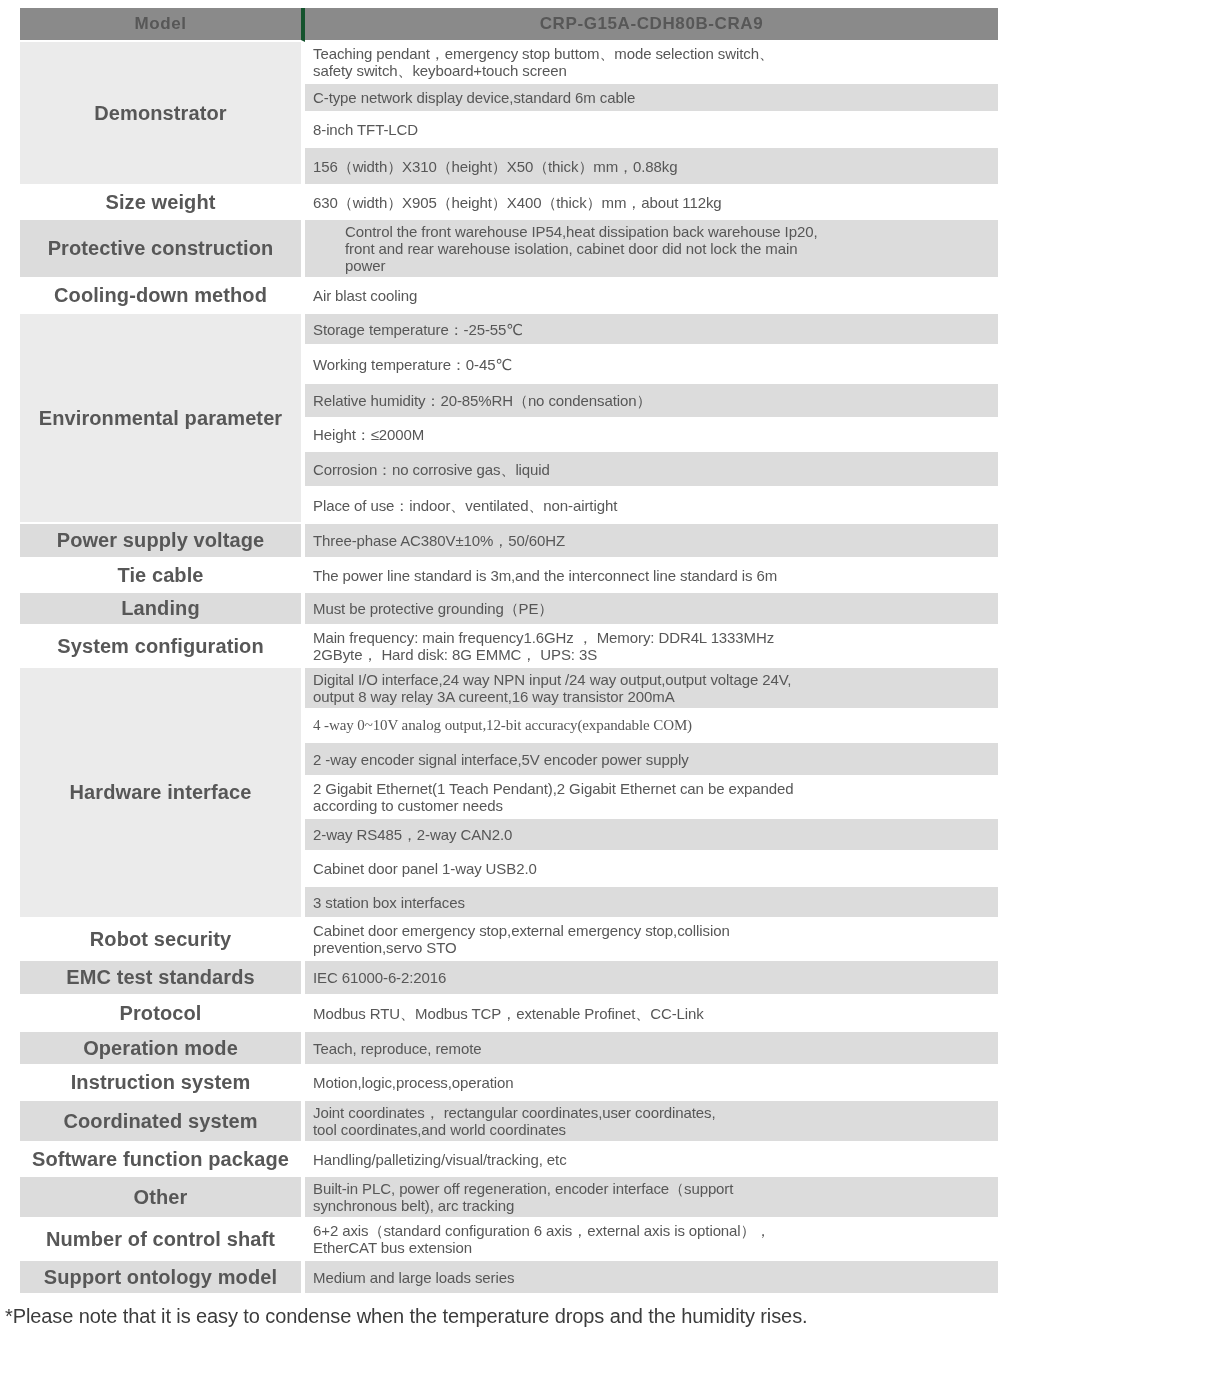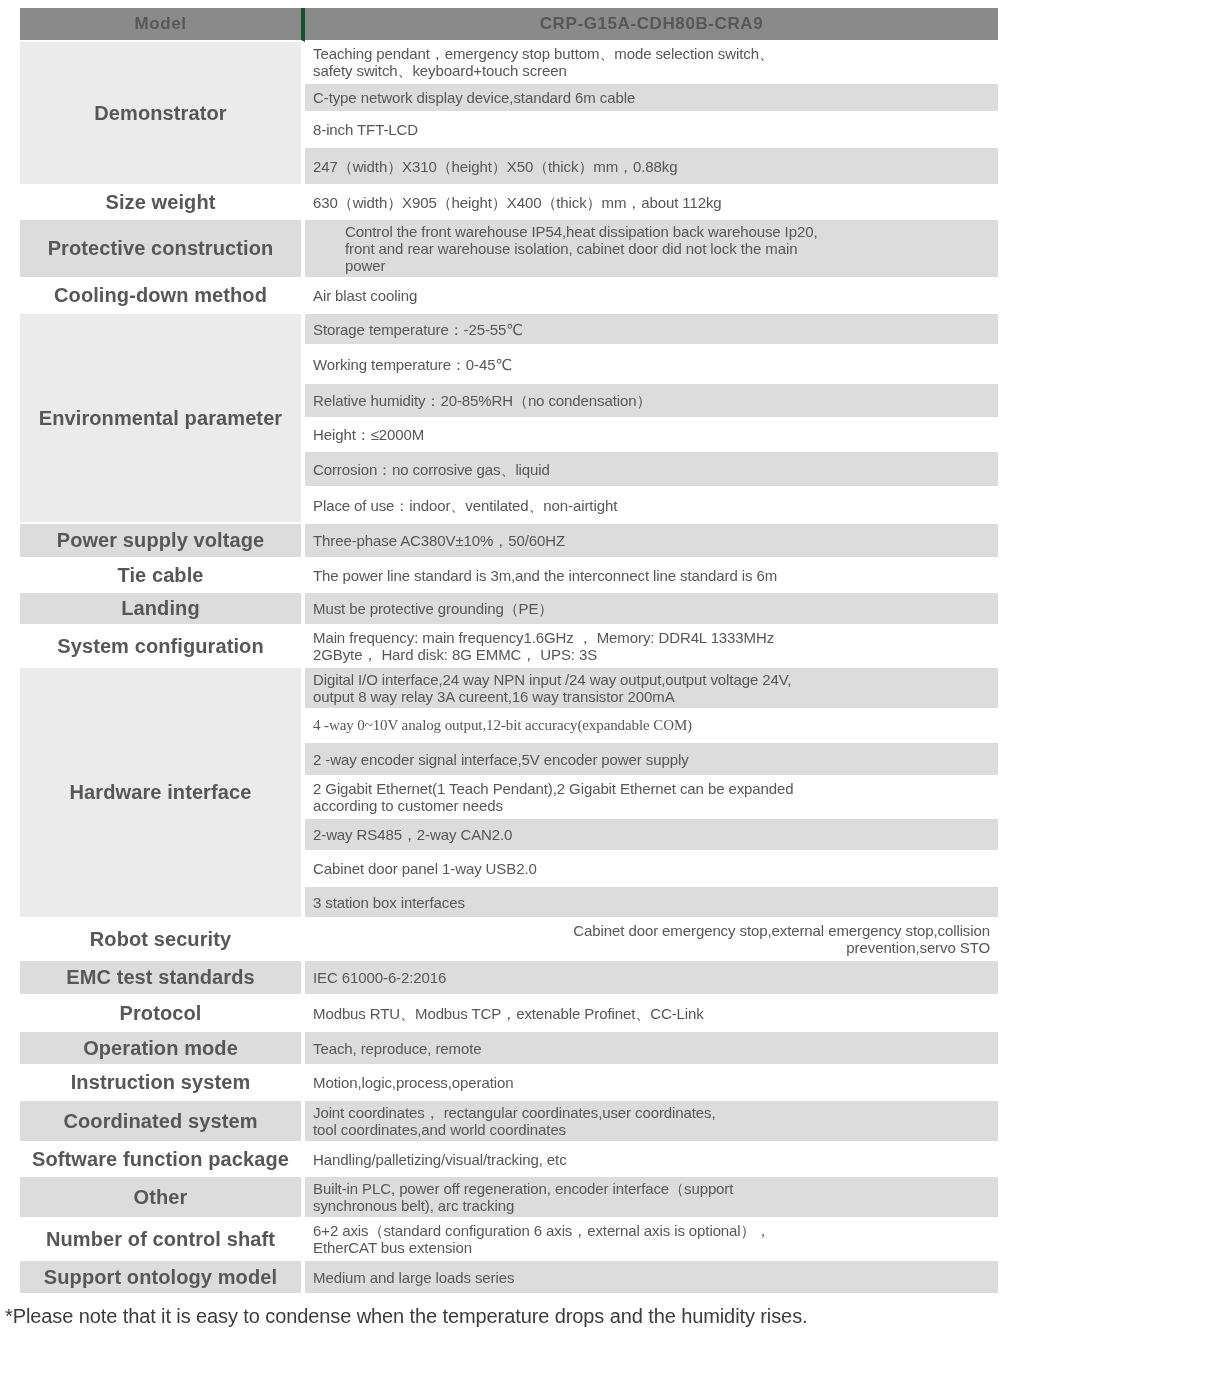--- a/index.html
+++ b/index.html
@@ -87,21 +87,21 @@
         <td class="value-cell shade-white" style="height: 42px;">Teaching pendant，emergency stop buttom、mode selection switch、
 safety switch、keyboard+touch screen</td>
       </tr>
       <tr>
         <td class="value-cell shade-gray" style="height: 29px;">C-type network display device,standard 6m cable</td>
       </tr>
       <tr>
         <td class="value-cell shade-white" style="height: 35px;">8-inch TFT-LCD</td>
       </tr>
       <tr>
-        <td class="value-cell shade-gray" style="height: 38px;">247（width）X310（height）X50（thick）mm，0.88kg</td>
+        <td class="value-cell shade-gray" style="height: 38px;">156（width）X310（height）X50（thick）mm，0.88kg</td>
       </tr>
       <tr>
         <td class="label-cell shade-white">Size weight</td>
         <td class="value-cell shade-white" style="height: 34px;">630（width）X905（height）X400（thick）mm，about 112kg</td>
       </tr>
       <tr>
         <td class="label-cell shade-gray">Protective construction</td>
         <td class="value-cell shade-gray" style="height: 38px; padding-left: 40px;">Control the front warehouse IP54,heat dissipation back warehouse Ip20,
 front and rear warehouse isolation, cabinet door did not lock the main
 power</td>
@@ -165,21 +165,21 @@
         <td class="value-cell shade-gray" style="height: 33px;">2-way RS485，2-way CAN2.0</td>
       </tr>
       <tr>
         <td class="value-cell shade-white" style="height: 35px;">Cabinet door panel 1-way USB2.0</td>
       </tr>
       <tr>
         <td class="value-cell shade-gray" style="height: 32px;">3 station box interfaces</td>
       </tr>
       <tr>
         <td class="label-cell shade-white">Robot security</td>
-        <td class="value-cell shade-white" style="height: 38px; text-align: right;">Cabinet door emergency stop,external emergency stop,collision
+        <td class="value-cell shade-white" style="height: 38px;">Cabinet door emergency stop,external emergency stop,collision
 prevention,servo STO</td>
       </tr>
       <tr>
         <td class="label-cell shade-gray">EMC test standards</td>
         <td class="value-cell shade-gray" style="height: 35px;">IEC 61000-6-2:2016</td>
       </tr>
       <tr>
         <td class="label-cell shade-white">Protocol</td>
         <td class="value-cell shade-white" style="height: 36px;">Modbus RTU、Modbus TCP，extenable Profinet、CC-Link</td>
       </tr>

